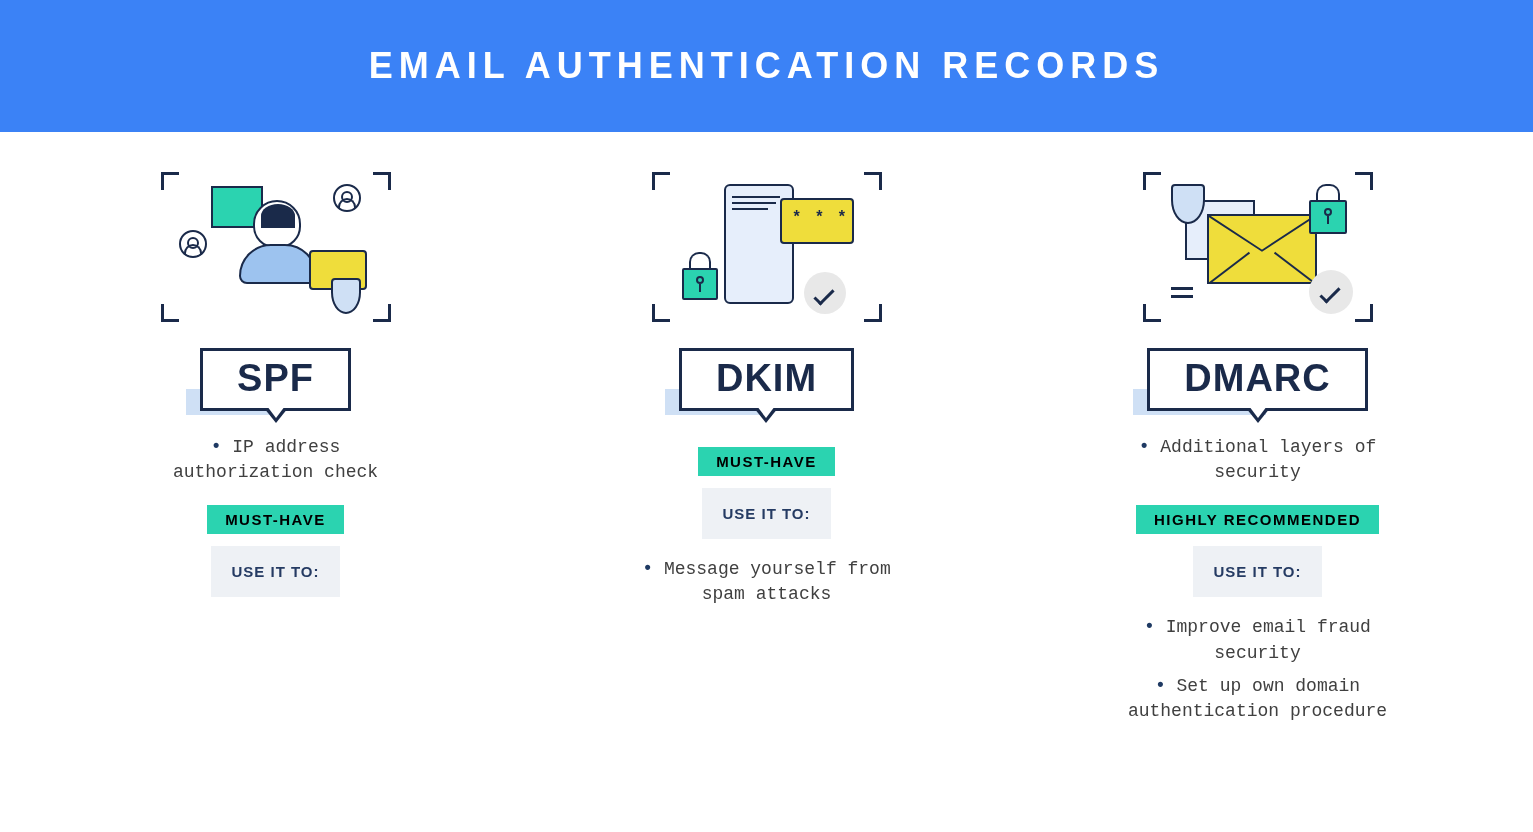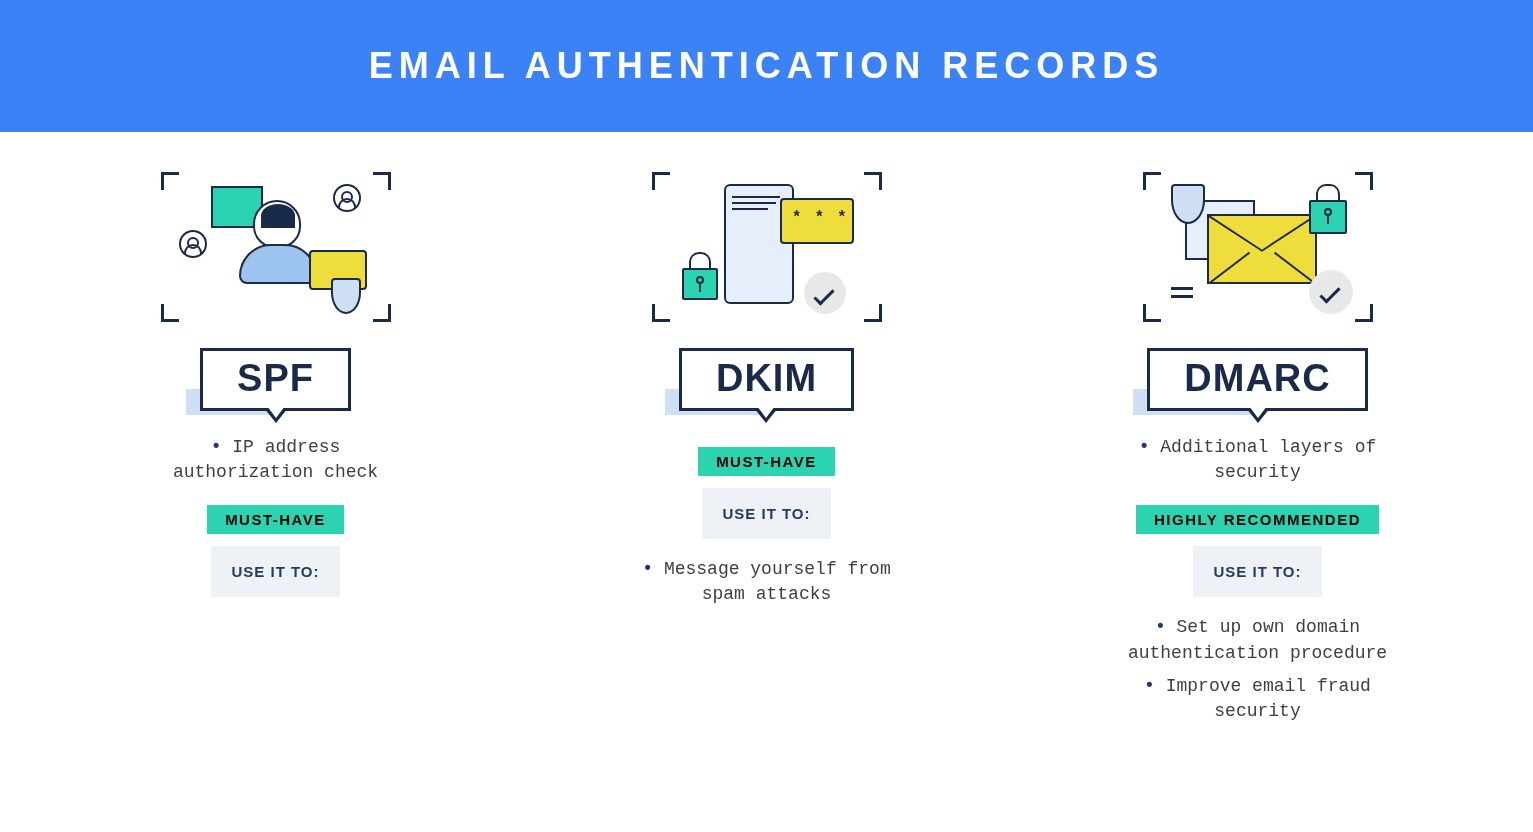--- a/index.html
+++ b/index.html
@@ -227,17 +227,17 @@
       <div class="shape gray-circ" style="bottom:8px;right:20px;width:44px;height:44px;">
         <span class="check" style="top:18px;left:11px;"></span>
       </div>
     </div>
     <div class="label-wrap">
       <div class="label">DMARC</div>
     </div>
     <div class="bullet">Additional layers of security</div>
     <div class="badge">HIGHLY RECOMMENDED</div>
     <div class="use-it">USE IT TO:</div>
+    <div class="bullet">Improve email fraud security</div>
     <div class="bullet">Set up own domain authentication procedure</div>
-    <div class="bullet">Improve email fraud security</div>
   </div>
 
 </div>
 
 </body></html>

